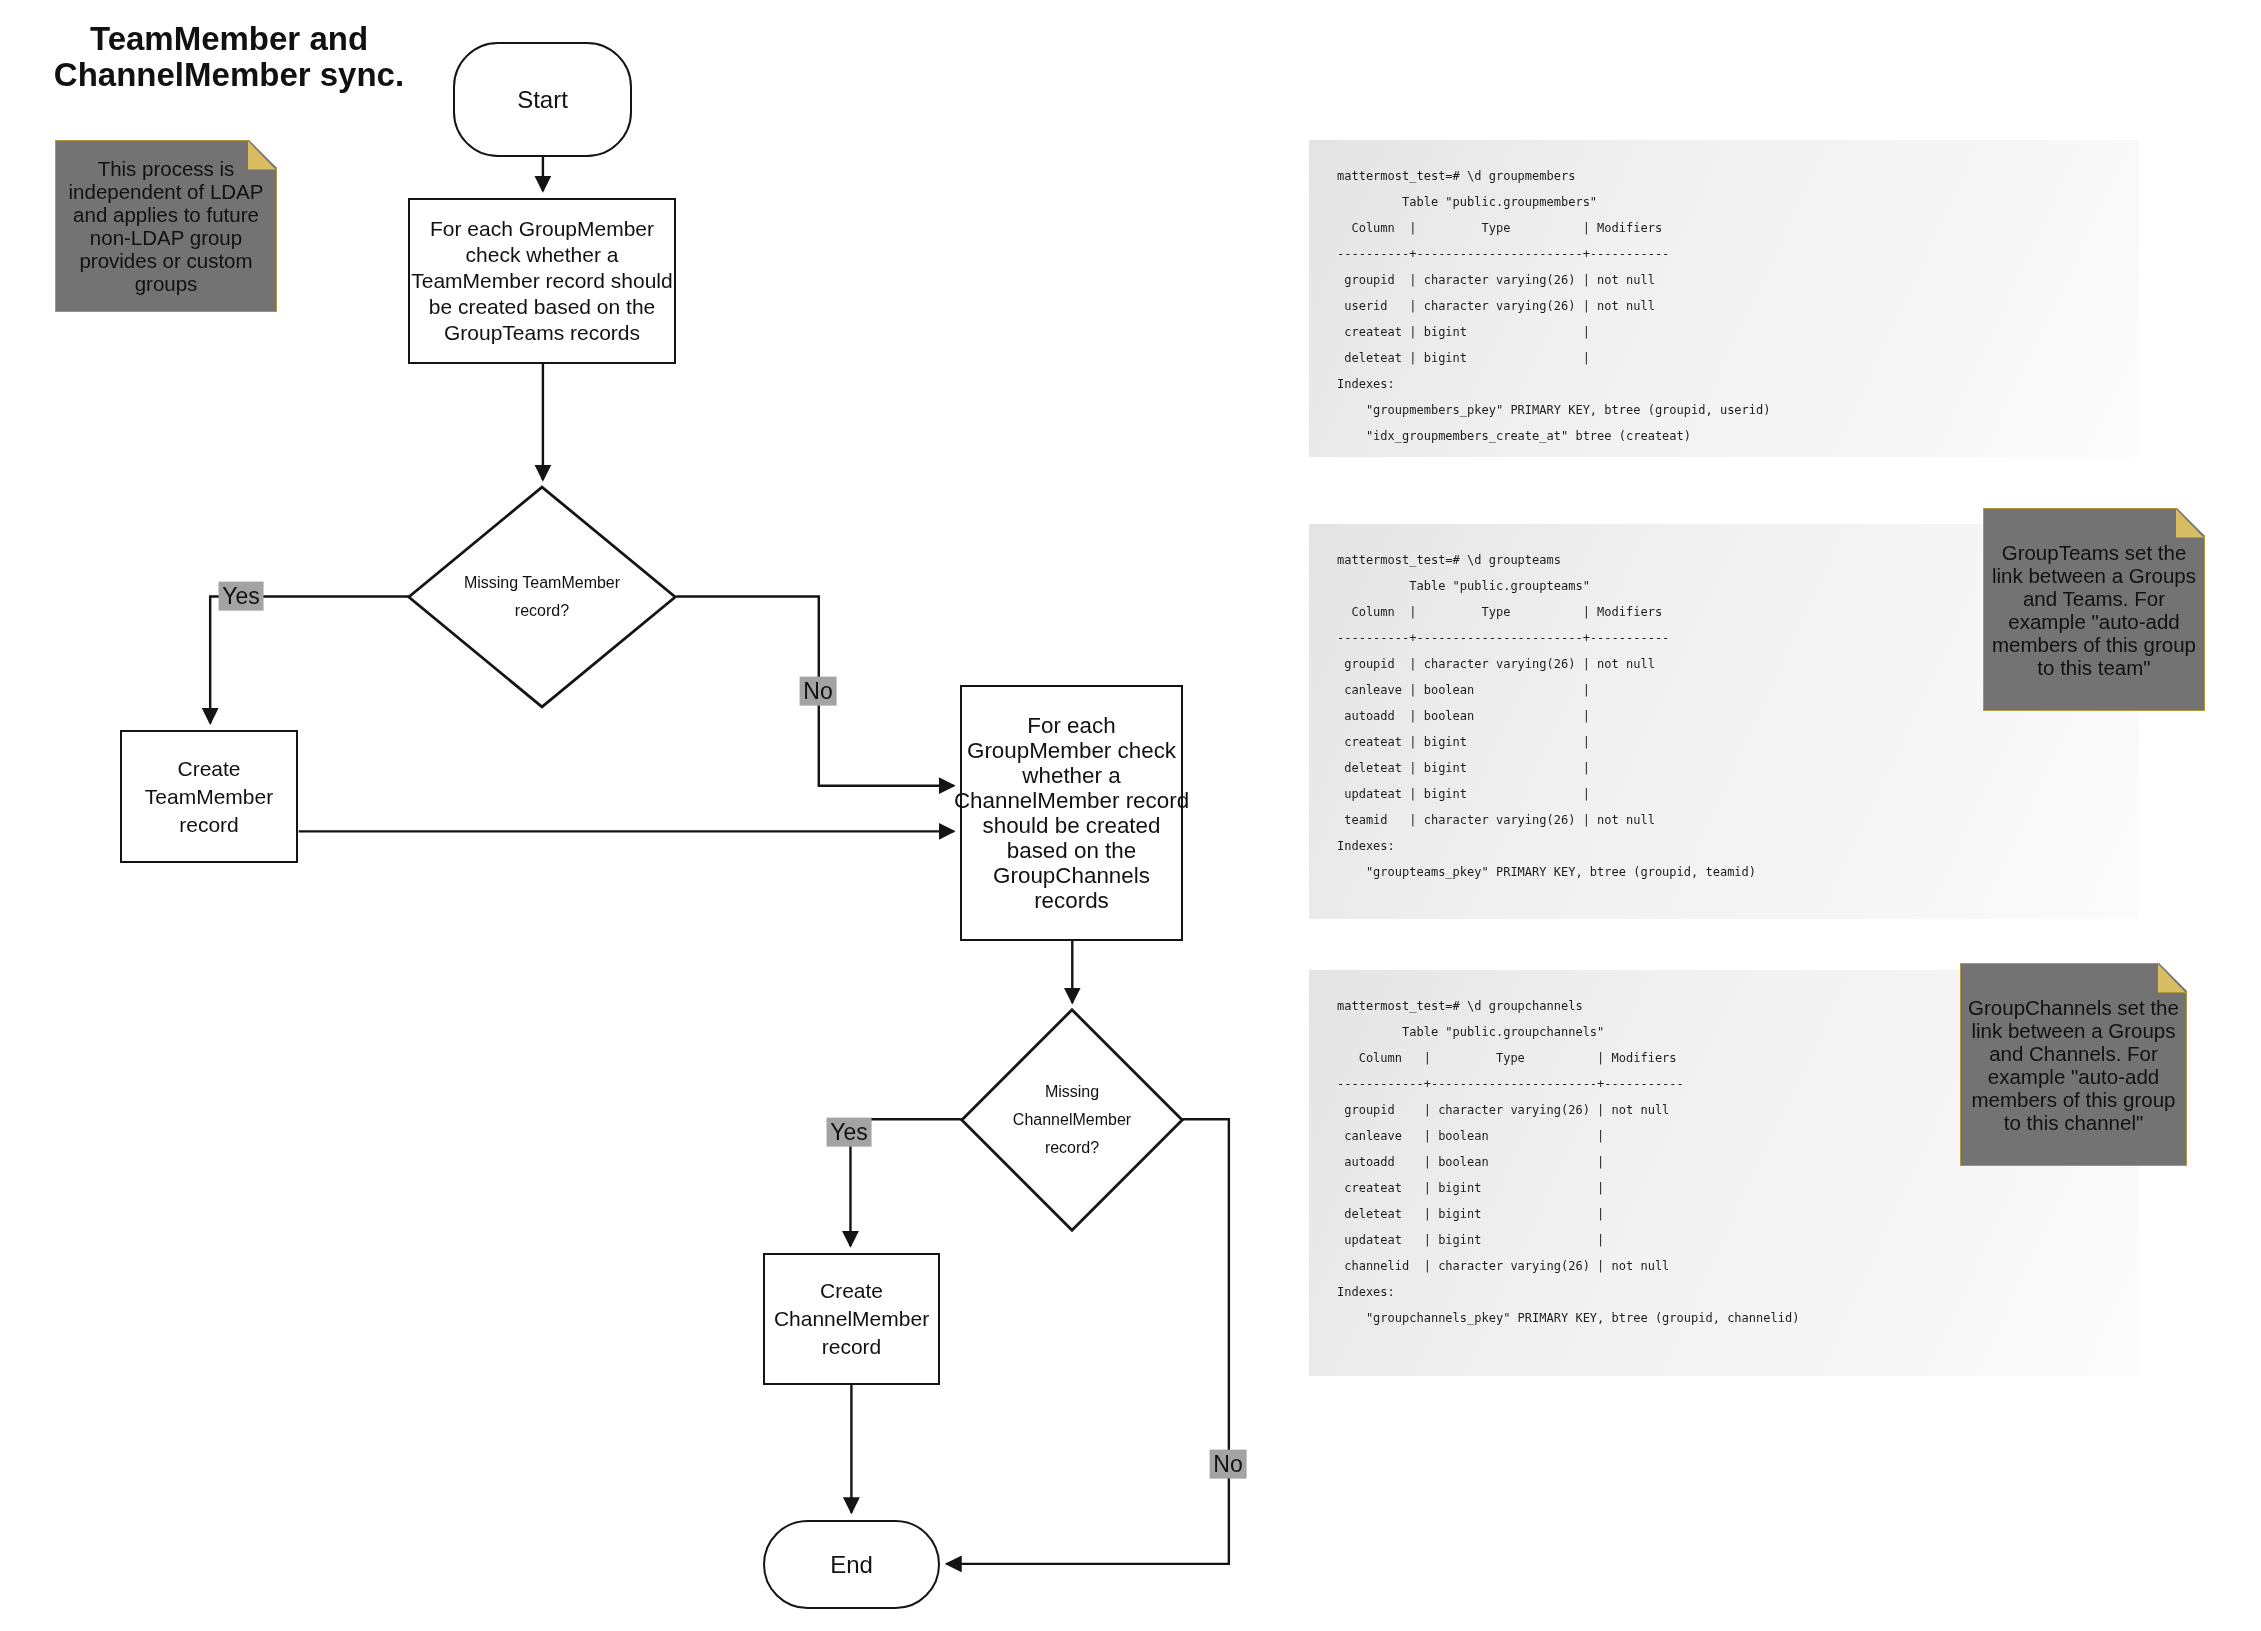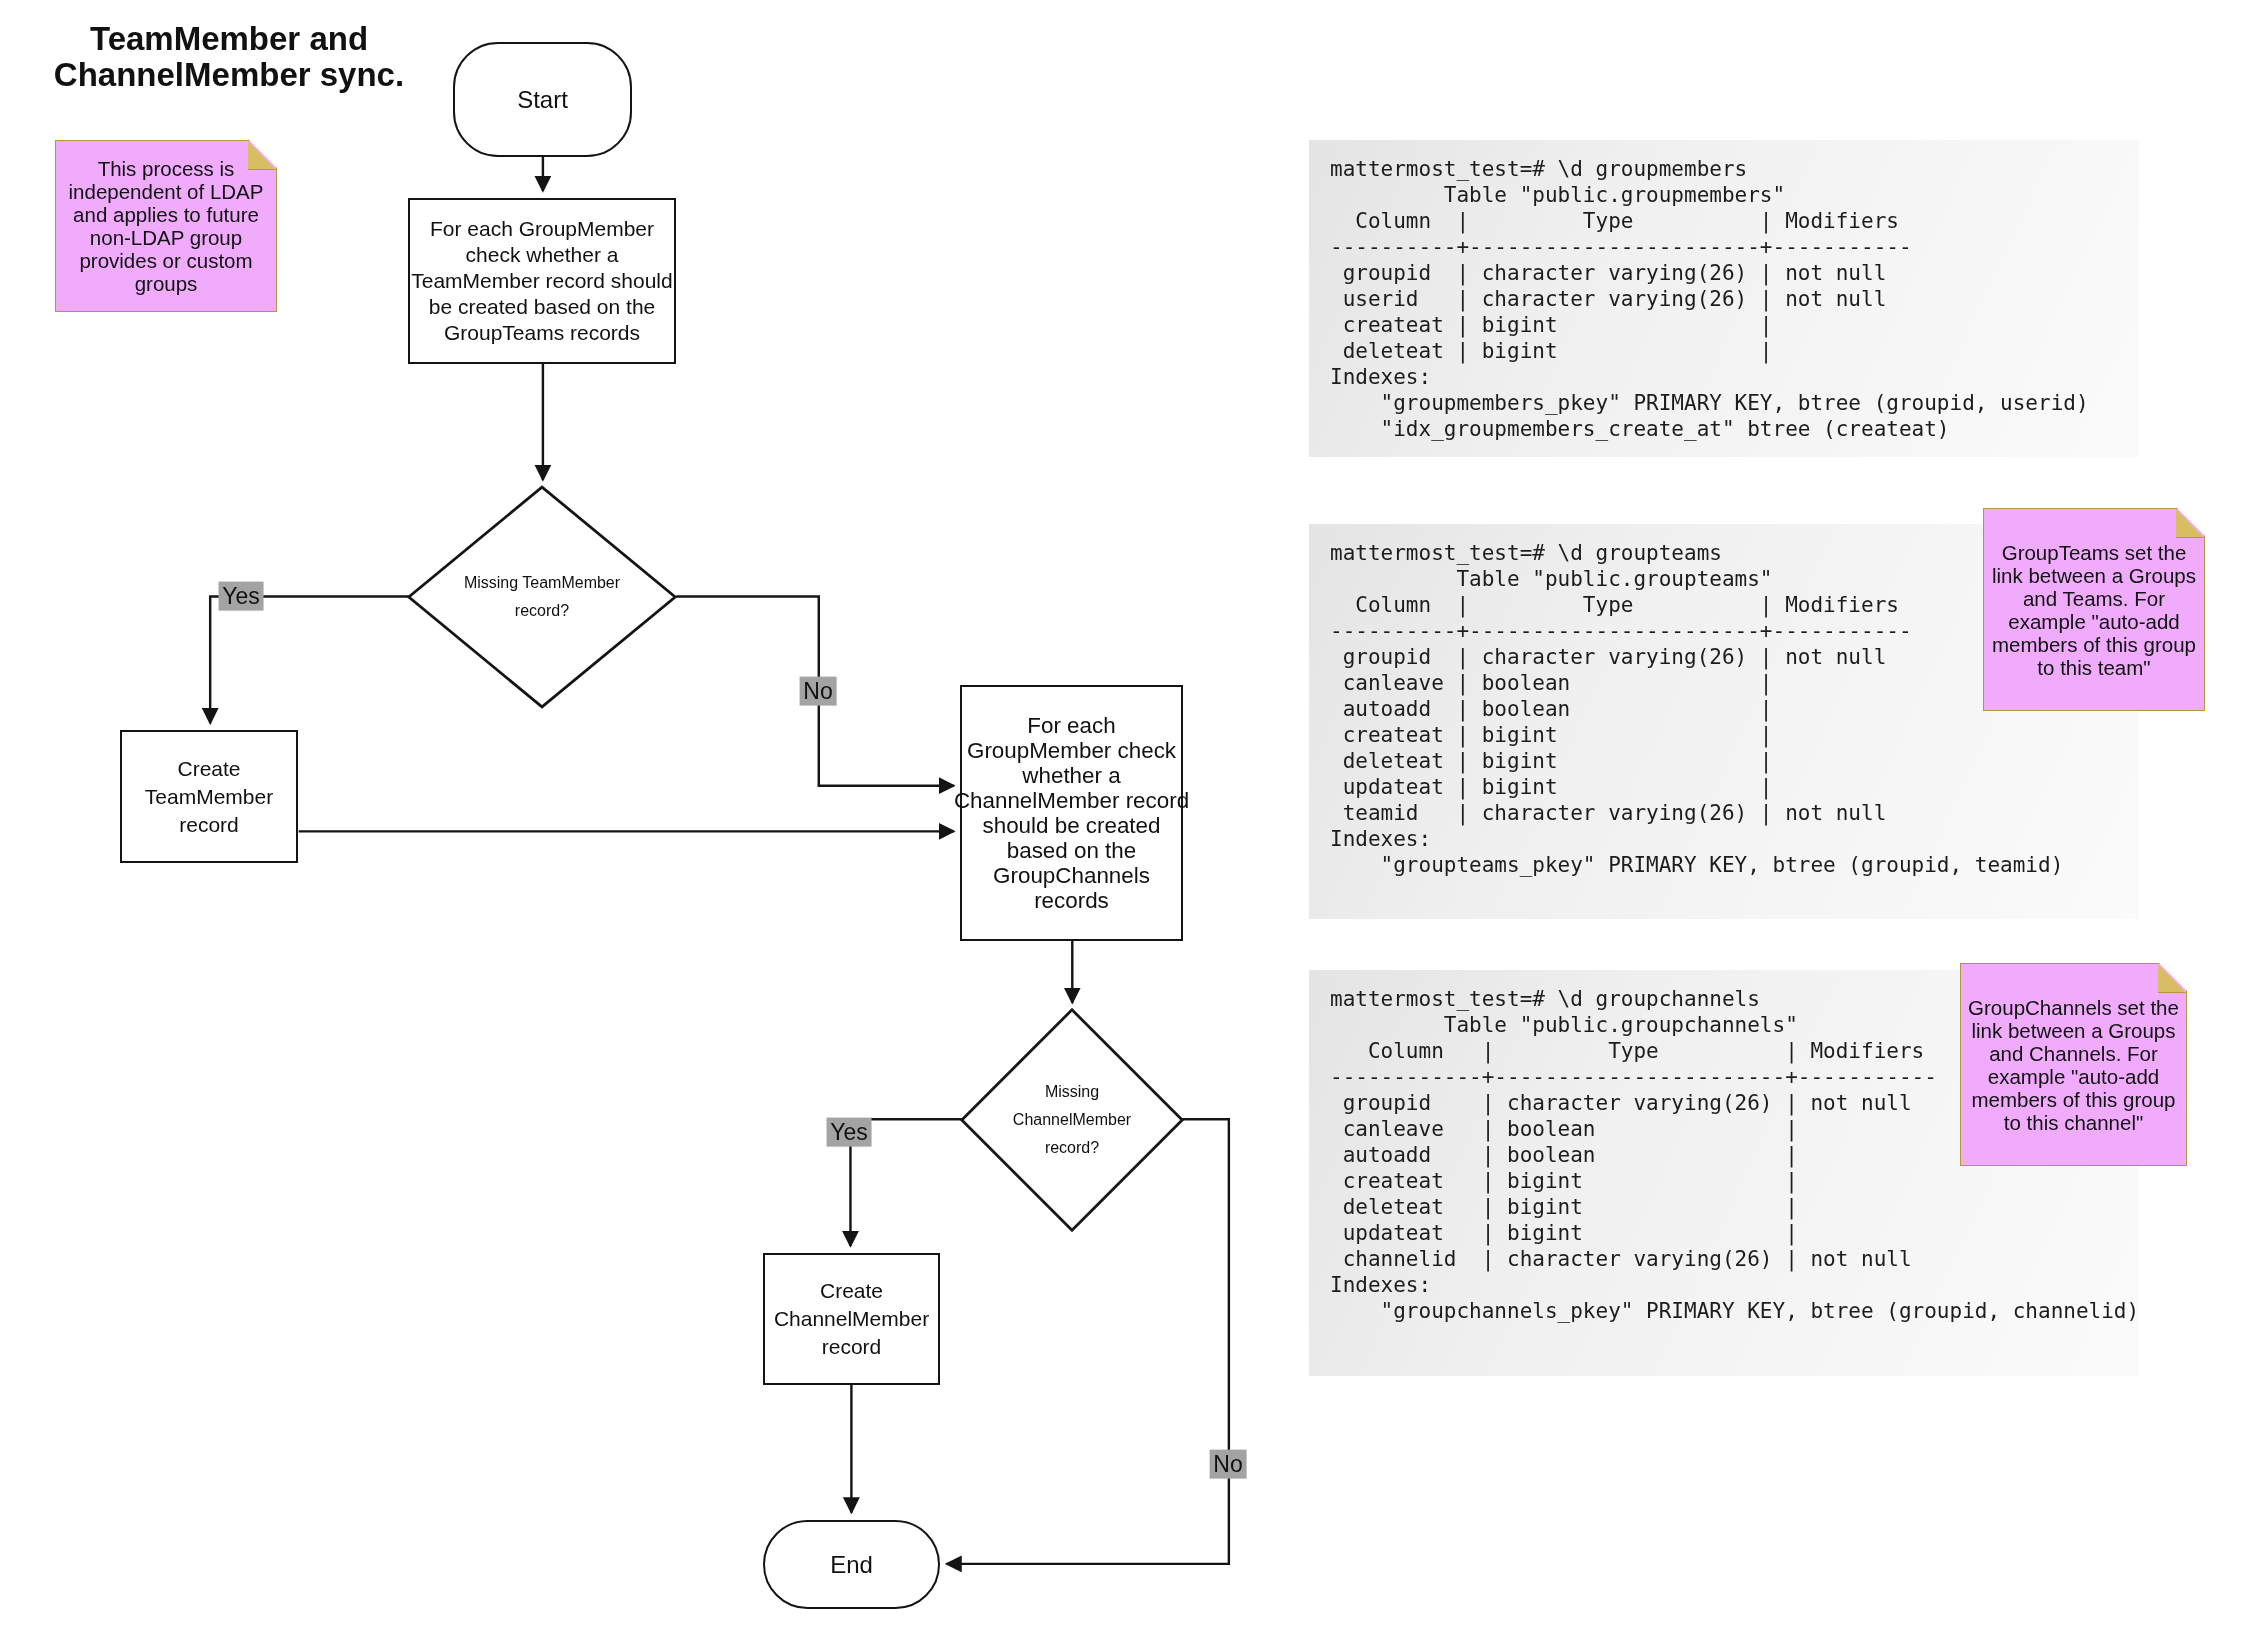--- a/index.html
+++ b/index.html
@@ -13,31 +13,31 @@
          display:flex;align-items:center;justify-content:center;text-align:center;
          white-space:pre;z-index:2;}
   .pill{border-radius:45px;font-size:24px;}
   .proc{font-size:21px;line-height:26px;}
   .diamond{position:absolute;z-index:2;}
   .diamond .dlabel{position:absolute;left:0;top:0;width:100%;height:100%;
          display:flex;align-items:center;justify-content:center;text-align:center;
          font-size:16px;line-height:28px;white-space:pre;}
   .edge-label{position:absolute;transform:translate(-50%,-50%);background:#a3a3a3;
          padding:0.9px 3.7px;font-size:23px;z-index:4;}
-  .note{position:absolute;box-sizing:border-box;background:#f0abfc;border:1.9px solid #b3973d;
+  .note{position:absolute;box-sizing:border-box;background:#737373;border:1.9px solid #b3973d;
         display:flex;align-items:center;justify-content:center;text-align:center;
         font-size:20.5px;line-height:23px;white-space:pre-line;z-index:2;
         clip-path:polygon(0 0, calc(100% - 28px) 0, 100% 28px, 100% 100%, 0 100%);}
   .note .fold{position:absolute;top:0;right:0;width:28px;height:28px;background:#d9bd62;
         border-bottom:1.9px solid #b3973d;border-left:0;
         clip-path:polygon(0 0, 100% 100%, 0 100%);}
   .terminal{position:absolute;box-sizing:border-box;z-index:2;
         background:linear-gradient(115deg,#e4e4e4 0%,#f0f0f0 35%,#fbfbfb 100%);}
-  .terminal pre{margin:5px;padding:11.2px 0 0 16px;font-family:"DejaVu Sans Mono",monospace;
-        font-size:21px;line-height:26px;color:#1c1c1c;white-space:pre;}
+  .terminal pre{margin:12px;padding:11.2px 0 0 16px;font-family:"DejaVu Sans Mono",monospace;
+        font-size:12px;line-height:26px;color:#1c1c1c;white-space:pre;}
 </style>
 </head>
 <body>
 
 <div class="canvas">
 
   <svg class="connectors" width="2262" height="1631" viewBox="0 0 2426 1750" fill="none">
     <defs>
       <marker id="arrow" viewBox="0 0 10 10" refX="9" refY="5" markerWidth="7" markerHeight="7" orient="auto-start-reverse">
         <path d="M0,0 L10,5 L0,10 z" fill="#141414"></path>

